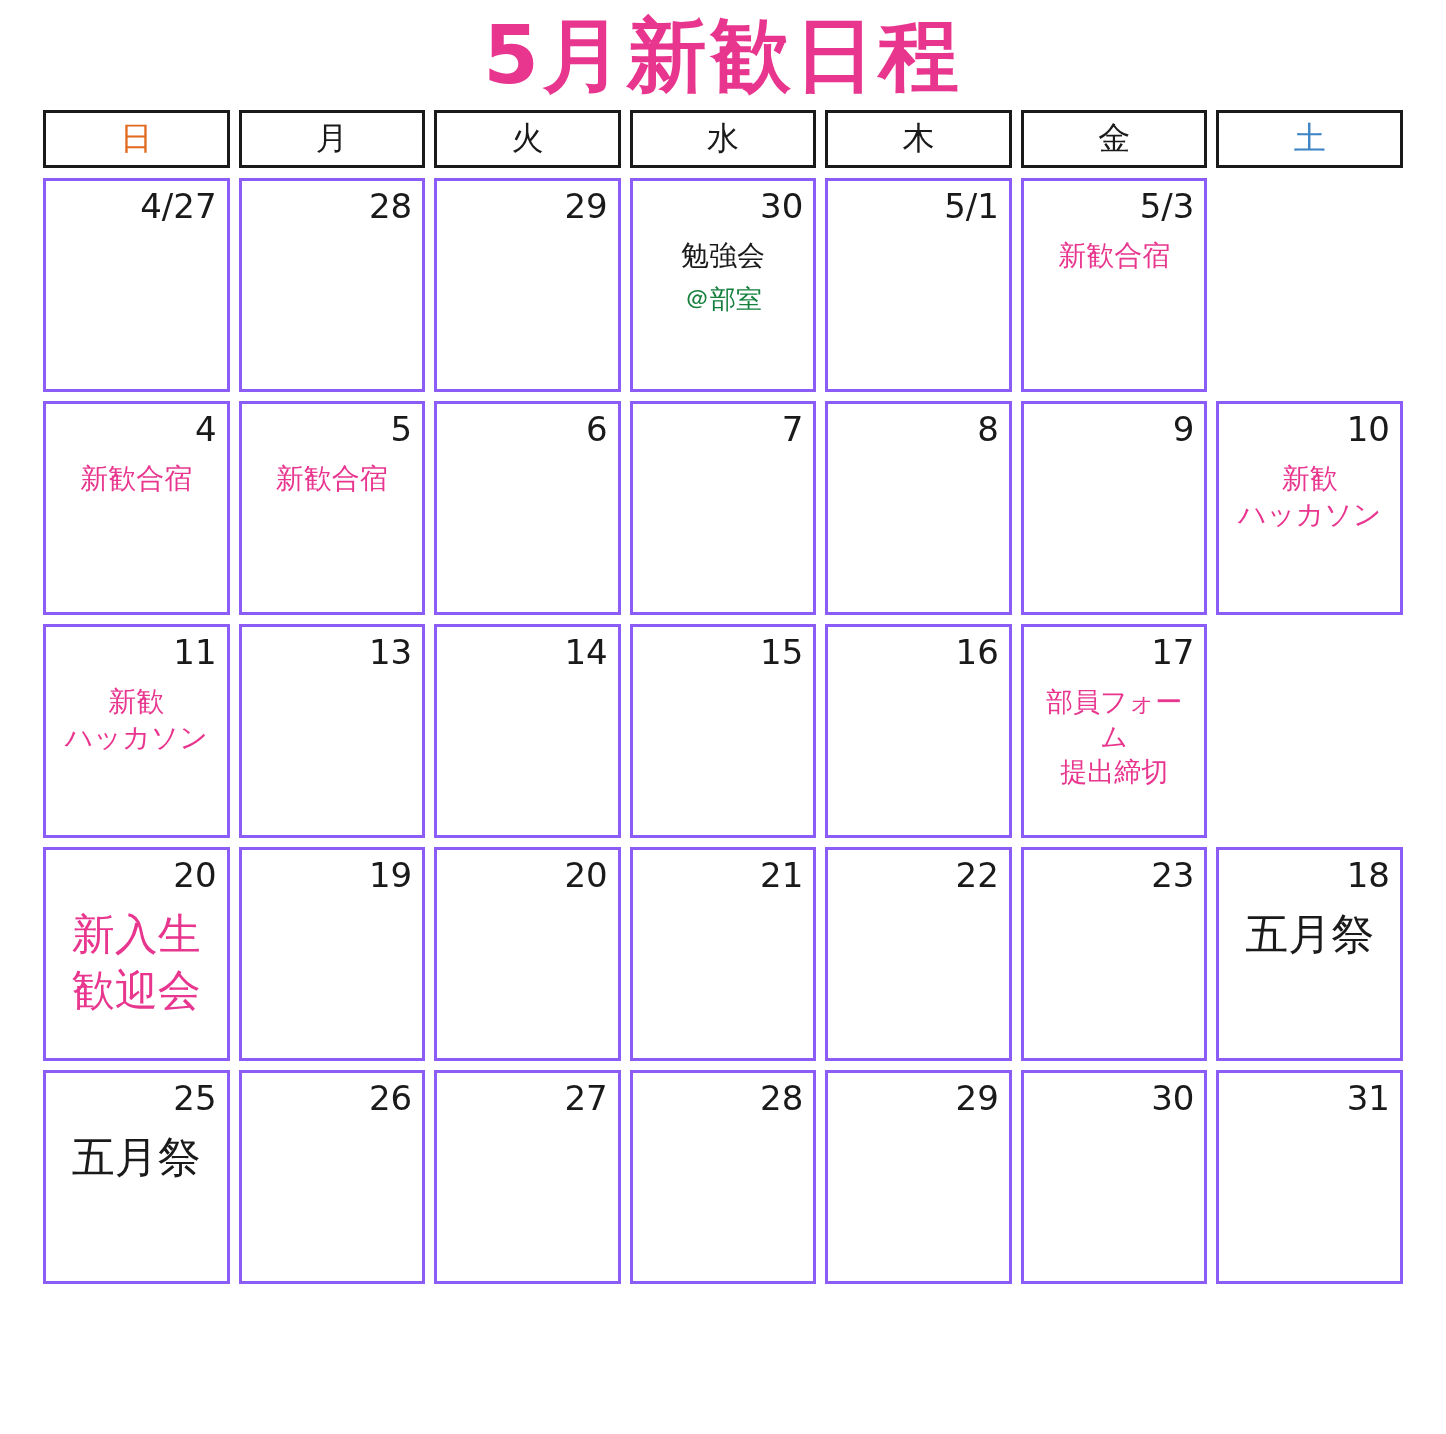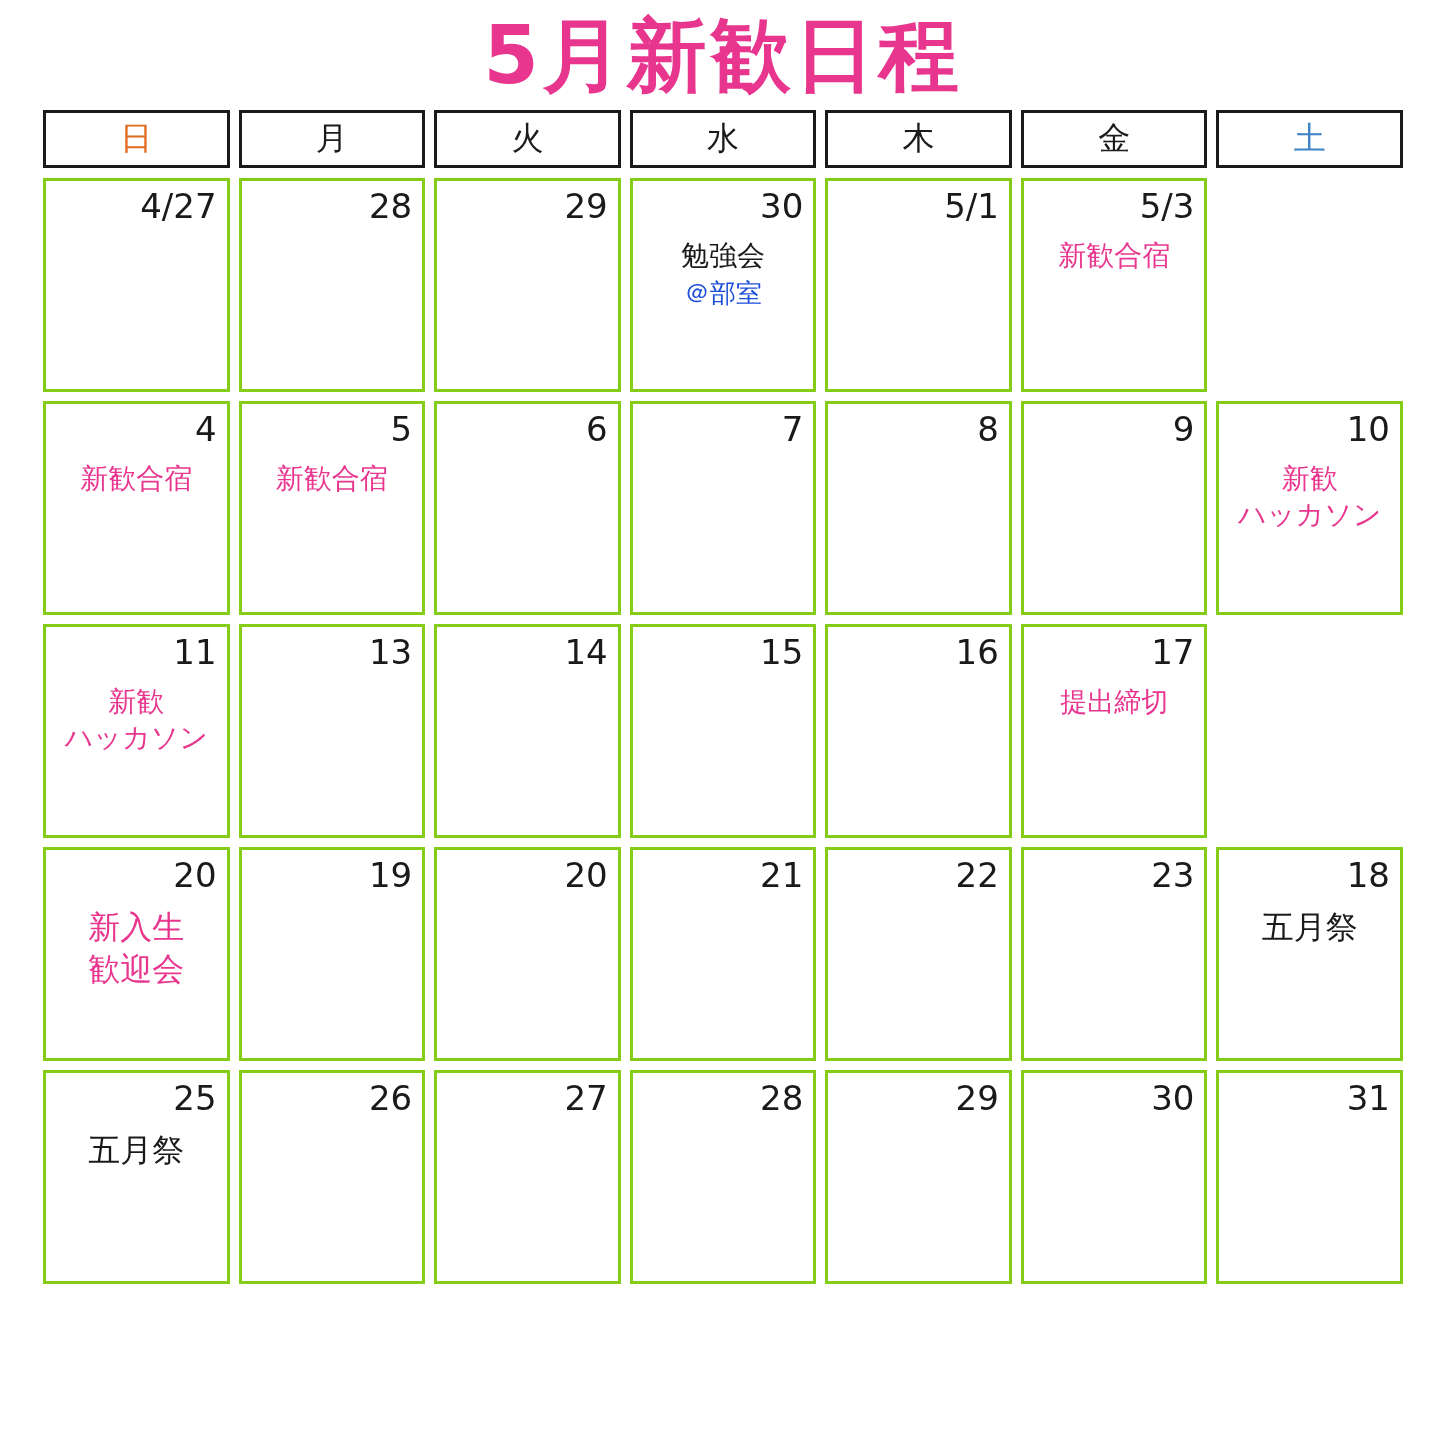--- a/index.html
+++ b/index.html
@@ -59,21 +59,21 @@
     display: flex;
     flex-direction: column;
     row-gap: 9px;
   }
   .week {
     display: grid;
     grid-template-columns: repeat(7, 1fr);
     column-gap: 9px;
   }
   .day {
-    border: 3px solid #84cc16;
+    border: 3px solid #8b5cf6;
     height: 214px;
     box-sizing: border-box;
     position: relative;
     background: #ffffff;
     padding: 6px 10px 1px 10px;
     display: flex;
     flex-direction: column;
     align-items: stretch;
     justify-content: center;
   }
@@ -96,25 +96,26 @@
   .ev {
     text-align: center;
     line-height: 1.3;
     font-family: "DejaVu Sans", sans-serif;
   }
   .ev-line { display: block; }
   .ev.pink { color: #e8368f; }
   .ev.black { color: #1a1a1a; }
   .sz-md { font-size: 28px; }
   .sz-sm { font-size: 27px; }
-  .sz-lg { font-size: 32px; }
+  .sz-lg { font-size: 43px; }
   .sub {
     font-size: 26px;
-    color: #1d4ed8;
+    color: #15803d;
     text-align: center;
+    margin-top: 6px;
     font-family: "DejaVu Sans", sans-serif;
   }
 </style>
 </head>
 <body>
 
 <div class="page">
 
   <div class="title">5月新歓日程</div>
 
@@ -230,20 +231,21 @@
             <div class="events"></div>
           </div>
           <div class="day">
             <div class="daynum">16</div>
             <div class="events"></div>
           </div>
           <div class="day">
             <div class="daynum">17</div>
             <div class="events">
               <div class="ev pink sz-sm">
+                <span class="ev-line">部員フォーム</span>
                 <span class="ev-line">提出締切</span>
               </div>
             </div>
           </div>
         </div>
         <div class="week">
           <div class="day">
             <div class="daynum">20</div>
             <div class="events">
               <div class="ev pink sz-lg">

